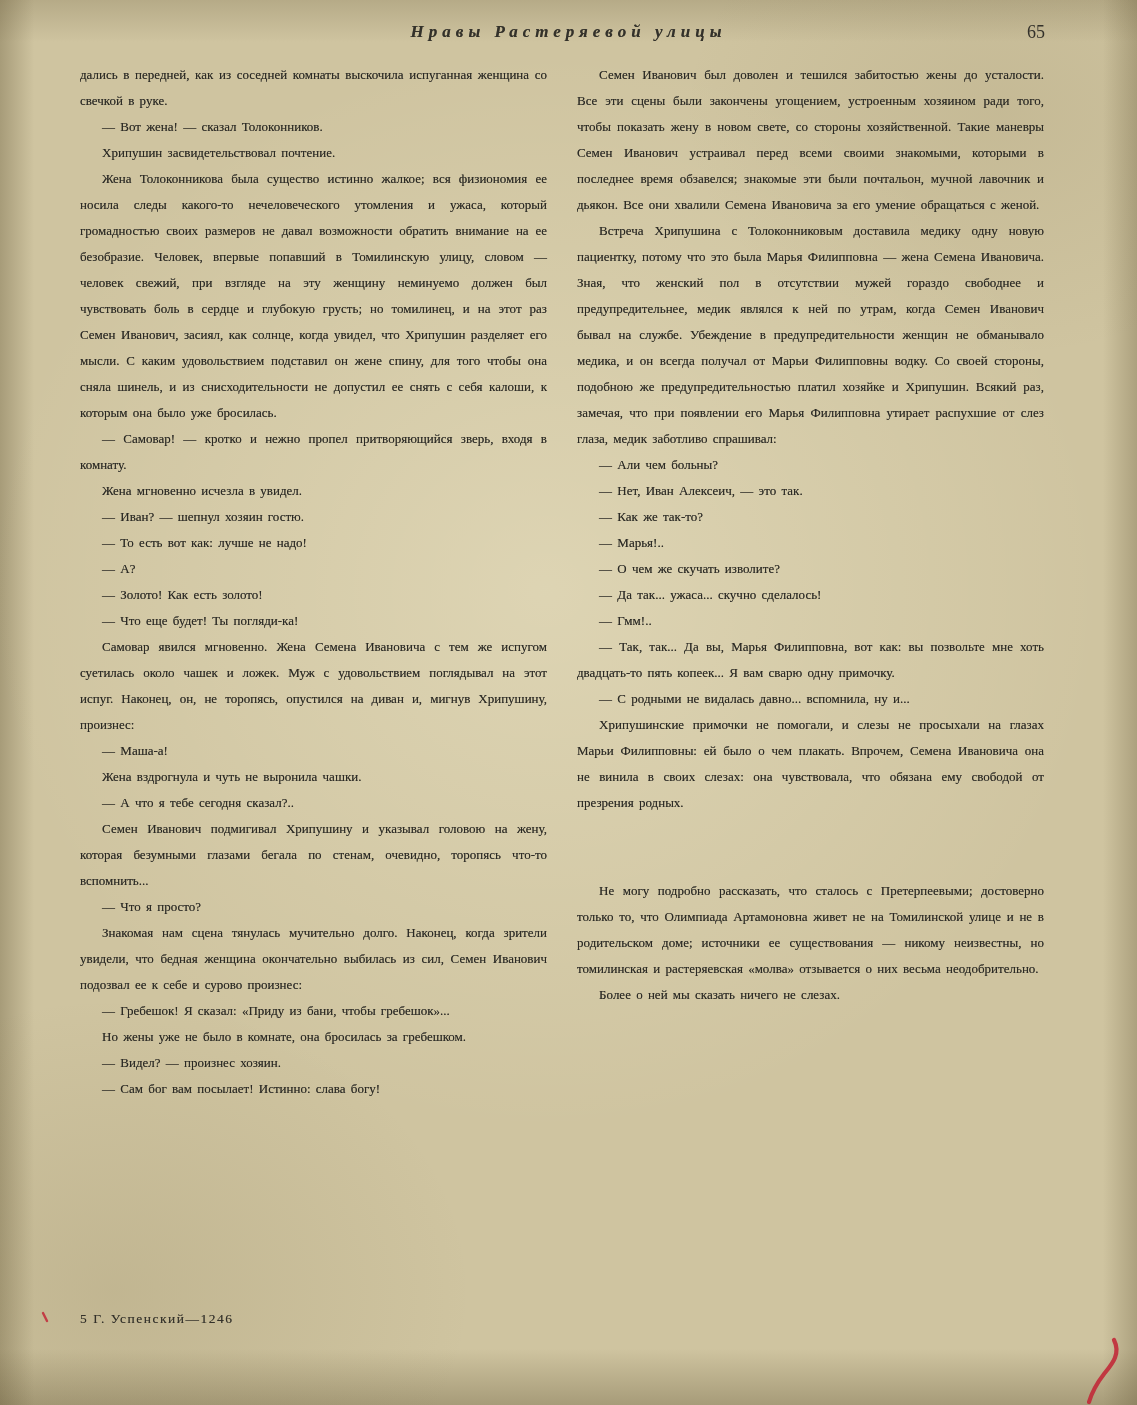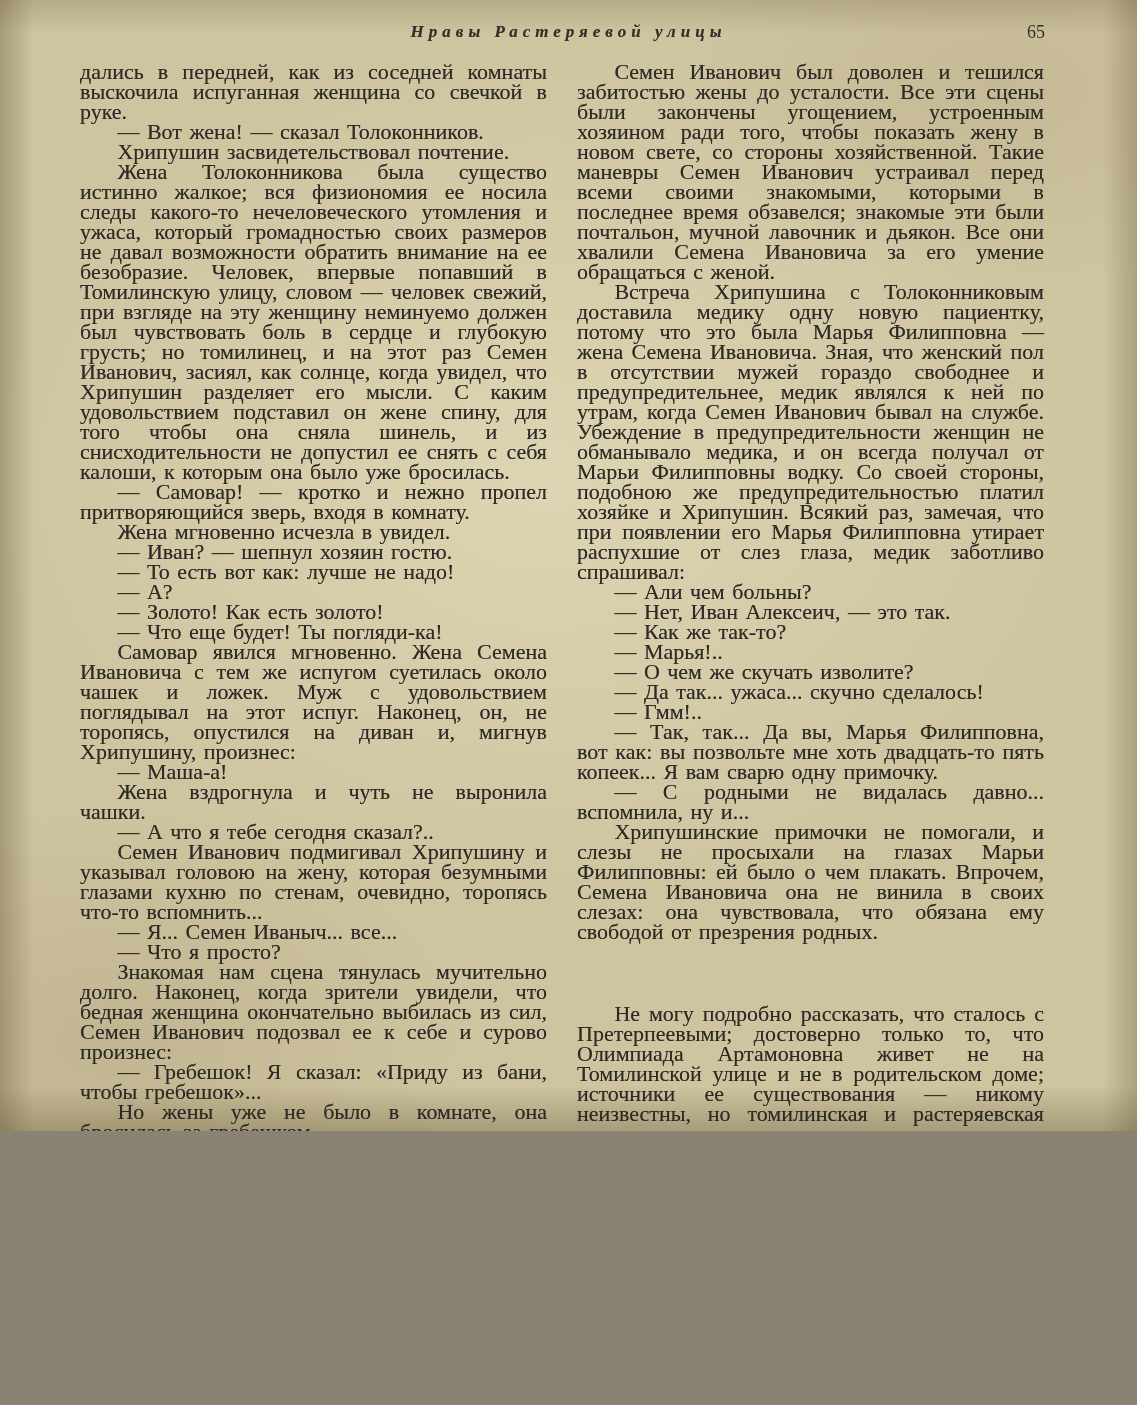--- a/index.html
+++ b/index.html
@@ -1,21 +1,21 @@
 <!DOCTYPE html>
 <html lang="ru"><head>
 <meta charset="utf-8">
 <style>
   html, body { margin: 0; padding: 0; }
   body { background: #8a8272; }
 
   .page {
     position: relative;
     width: 1137px;
-    height: 1131px;
+    height: 1405px;
     margin: 0 auto;
     overflow: hidden;
     background-color: #cfc4a0;
     background-image:
       radial-gradient(ellipse 70% 55% at 48% 42%, rgba(255,250,224,0.30), rgba(255,250,224,0) 70%),
       radial-gradient(ellipse 40% 25% at 88% 8%, rgba(110,95,55,0.10), rgba(0,0,0,0) 70%),
       radial-gradient(ellipse 45% 30% at 10% 92%, rgba(110,95,55,0.14), rgba(0,0,0,0) 70%),
       linear-gradient(90deg, rgba(92,80,48,0.35) 0%, rgba(92,80,48,0) 3%, rgba(92,80,48,0) 97%, rgba(92,80,48,0.30) 100%),
       linear-gradient(0deg, rgba(92,80,48,0.35) 0%, rgba(92,80,48,0) 4%, rgba(92,80,48,0) 97%, rgba(92,80,48,0.22) 100%);
     font-family: "Liberation Serif", "DejaVu Serif", serif;
@@ -48,22 +48,22 @@
     position: absolute;
     top: 62px;
     left: 80px;
     width: 964px;
     display: flex;
     gap: 30px;
   }
 
   .col {
     width: 467px;
-    font-size: 22px;
-    line-height: 20px;
+    font-size: 13px;
+    line-height: 26px;
     text-align: justify;
     text-shadow: 0 0 0.45px rgba(43,42,37,0.55);
     word-spacing: 2px;
   }
 
   .para {
     margin: 0;
     text-indent: 1.7em;
   }
 
@@ -117,22 +117,21 @@
         <p class="para" data-name="paragraph">Жена мгновенно исчезла в увидел.</p>
         <p class="para" data-name="paragraph">— Иван? — шепнул хозяин гостю.</p>
         <p class="para" data-name="paragraph">— То есть вот как: лучше не надо!</p>
         <p class="para" data-name="paragraph">— А?</p>
         <p class="para" data-name="paragraph">— Золото! Как есть золото!</p>
         <p class="para" data-name="paragraph">— Что еще будет! Ты погляди-ка!</p>
         <p class="para" data-name="paragraph">Самовар явился мгновенно. Жена Семена Ивановича с тем же испугом суетилась около чашек и ложек. Муж с удовольствием поглядывал на этот испуг. Наконец, он, не торопясь, опустился на диван и, мигнув Хрипушину, произнес:</p>
         <p class="para" data-name="paragraph">— Маша-а!</p>
         <p class="para" data-name="paragraph">Жена вздрогнула и чуть не выронила чашки.</p>
         <p class="para" data-name="paragraph">— А что я тебе сегодня сказал?..</p>
-        <p class="para" data-name="paragraph">Семен Иванович подмигивал Хрипушину и указывал головою на жену, которая безумными глазами кухню по стенам, очевидно, торопясь что-то вспомнить...</p>
-        <p class="para" data-name="paragraph">— Я... Семен Иваныч... все...</p>
+        <p class="para" data-name="paragraph">Семен Иванович подмигивал Хрипушину и указывал головою на жену, которая безумными глазами бегала по стенам, очевидно, торопясь что-то вспомнить...</p>
         <p class="para" data-name="paragraph">— Что я просто?</p>
         <p class="para" data-name="paragraph">Знакомая нам сцена тянулась мучительно долго. Наконец, когда зрители увидели, что бедная женщина окончательно выбилась из сил, Семен Иванович подозвал ее к себе и сурово произнес:</p>
         <p class="para" data-name="paragraph">— Гребешок! Я сказал: «Приду из бани, чтобы гребешок»...</p>
         <p class="para" data-name="paragraph">Но жены уже не было в комнате, она бросилась за гребешком.</p>
         <p class="para" data-name="paragraph">— Видел? — произнес хозяин.</p>
         <p class="para" data-name="paragraph">— Сам бог вам посылает! Истинно: слава богу!</p>
       </div>
 
     <div class="col" data-name="right-column">
       <div data-name="right-column-section-1">

